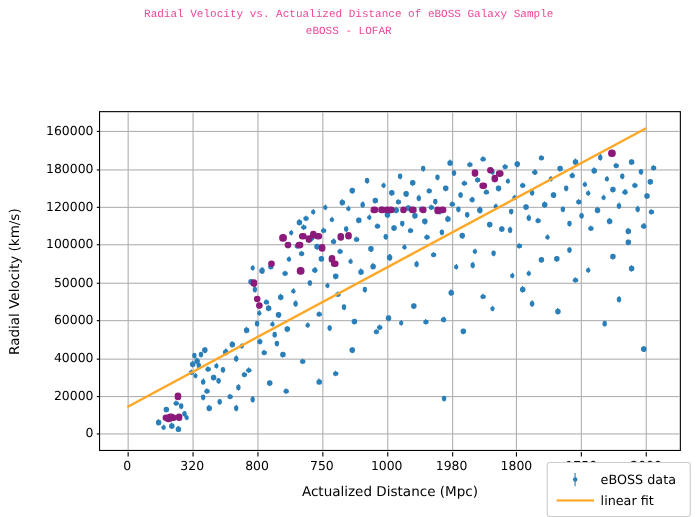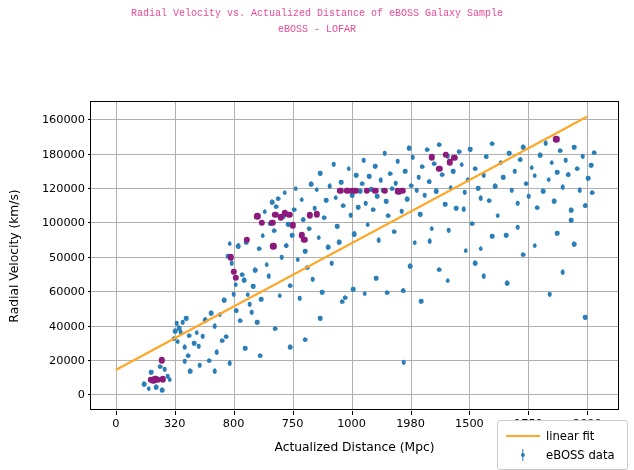--- a/index.html
+++ b/index.html
@@ -748,21 +748,21 @@
       <div class="ticklabel x" style="left: 83.7069px;">320</div>
       <div class="tick x" style="left: 142.655px;"></div>
       <div class="ticklabel x" style="left: 142.655px;">800</div>
       <div class="tick x" style="left: 201.604px;"></div>
       <div class="ticklabel x" style="left: 201.604px;">750</div>
       <div class="tick x" style="left: 260.553px;"></div>
       <div class="ticklabel x" style="left: 260.553px;">1000</div>
       <div class="tick x" style="left: 319.501px;"></div>
       <div class="ticklabel x" style="left: 319.501px;">1980</div>
       <div class="tick x" style="left: 378.45px;"></div>
-      <div class="ticklabel x" style="left: 378.45px;">1500</div>
+      <div class="ticklabel x" style="left: 378.45px;">1800</div>
       <div class="tick x" style="left: 437.398px;"></div>
       <div class="ticklabel x" style="left: 437.398px;">1750</div>
       <div class="tick x" style="left: 496.347px;"></div>
       <div class="ticklabel x" style="left: 496.347px;">2000</div>
       <div class="tick y" style="top: 292.381px;"></div>
       <div class="ticklabel y" style="top: 292.381px;">0</div>
       <div class="tick y" style="top: 257.983px;"></div>
       <div class="ticklabel y" style="top: 257.983px;">20000</div>
       <div class="tick y" style="top: 223.585px;"></div>
       <div class="ticklabel y" style="top: 223.585px;">40000</div>
@@ -781,26 +781,26 @@
     </div>
 
   <div id="xlabel">Actualized Distance (Mpc)</div>
   <div id="ylabel">
       <span>Radial Velocity (km/s)</span>
     </div>
 
   <div id="legend">
     <div class="legend-row">
       <span class="legend-key">
-          <span class="key-line" style="background:#ffa726;"></span>
-        </span>
-      <span class="legend-label">linear fit</span>
-    </div>
-    <div class="legend-row">
-      <span class="legend-key">
           <span class="key-ebar-v" style="background:#2a7fb8;"></span>
           <span class="key-ebar-dot" style="background:#2a7fb8;"></span>
         </span>
       <span class="legend-label">eBOSS data</span>
+    </div>
+    <div class="legend-row">
+      <span class="legend-key">
+          <span class="key-line" style="background:#ffa726;"></span>
+        </span>
+      <span class="legend-label">linear fit</span>
     </div>
   </div>
 
 </div>
 
 </body></html>

